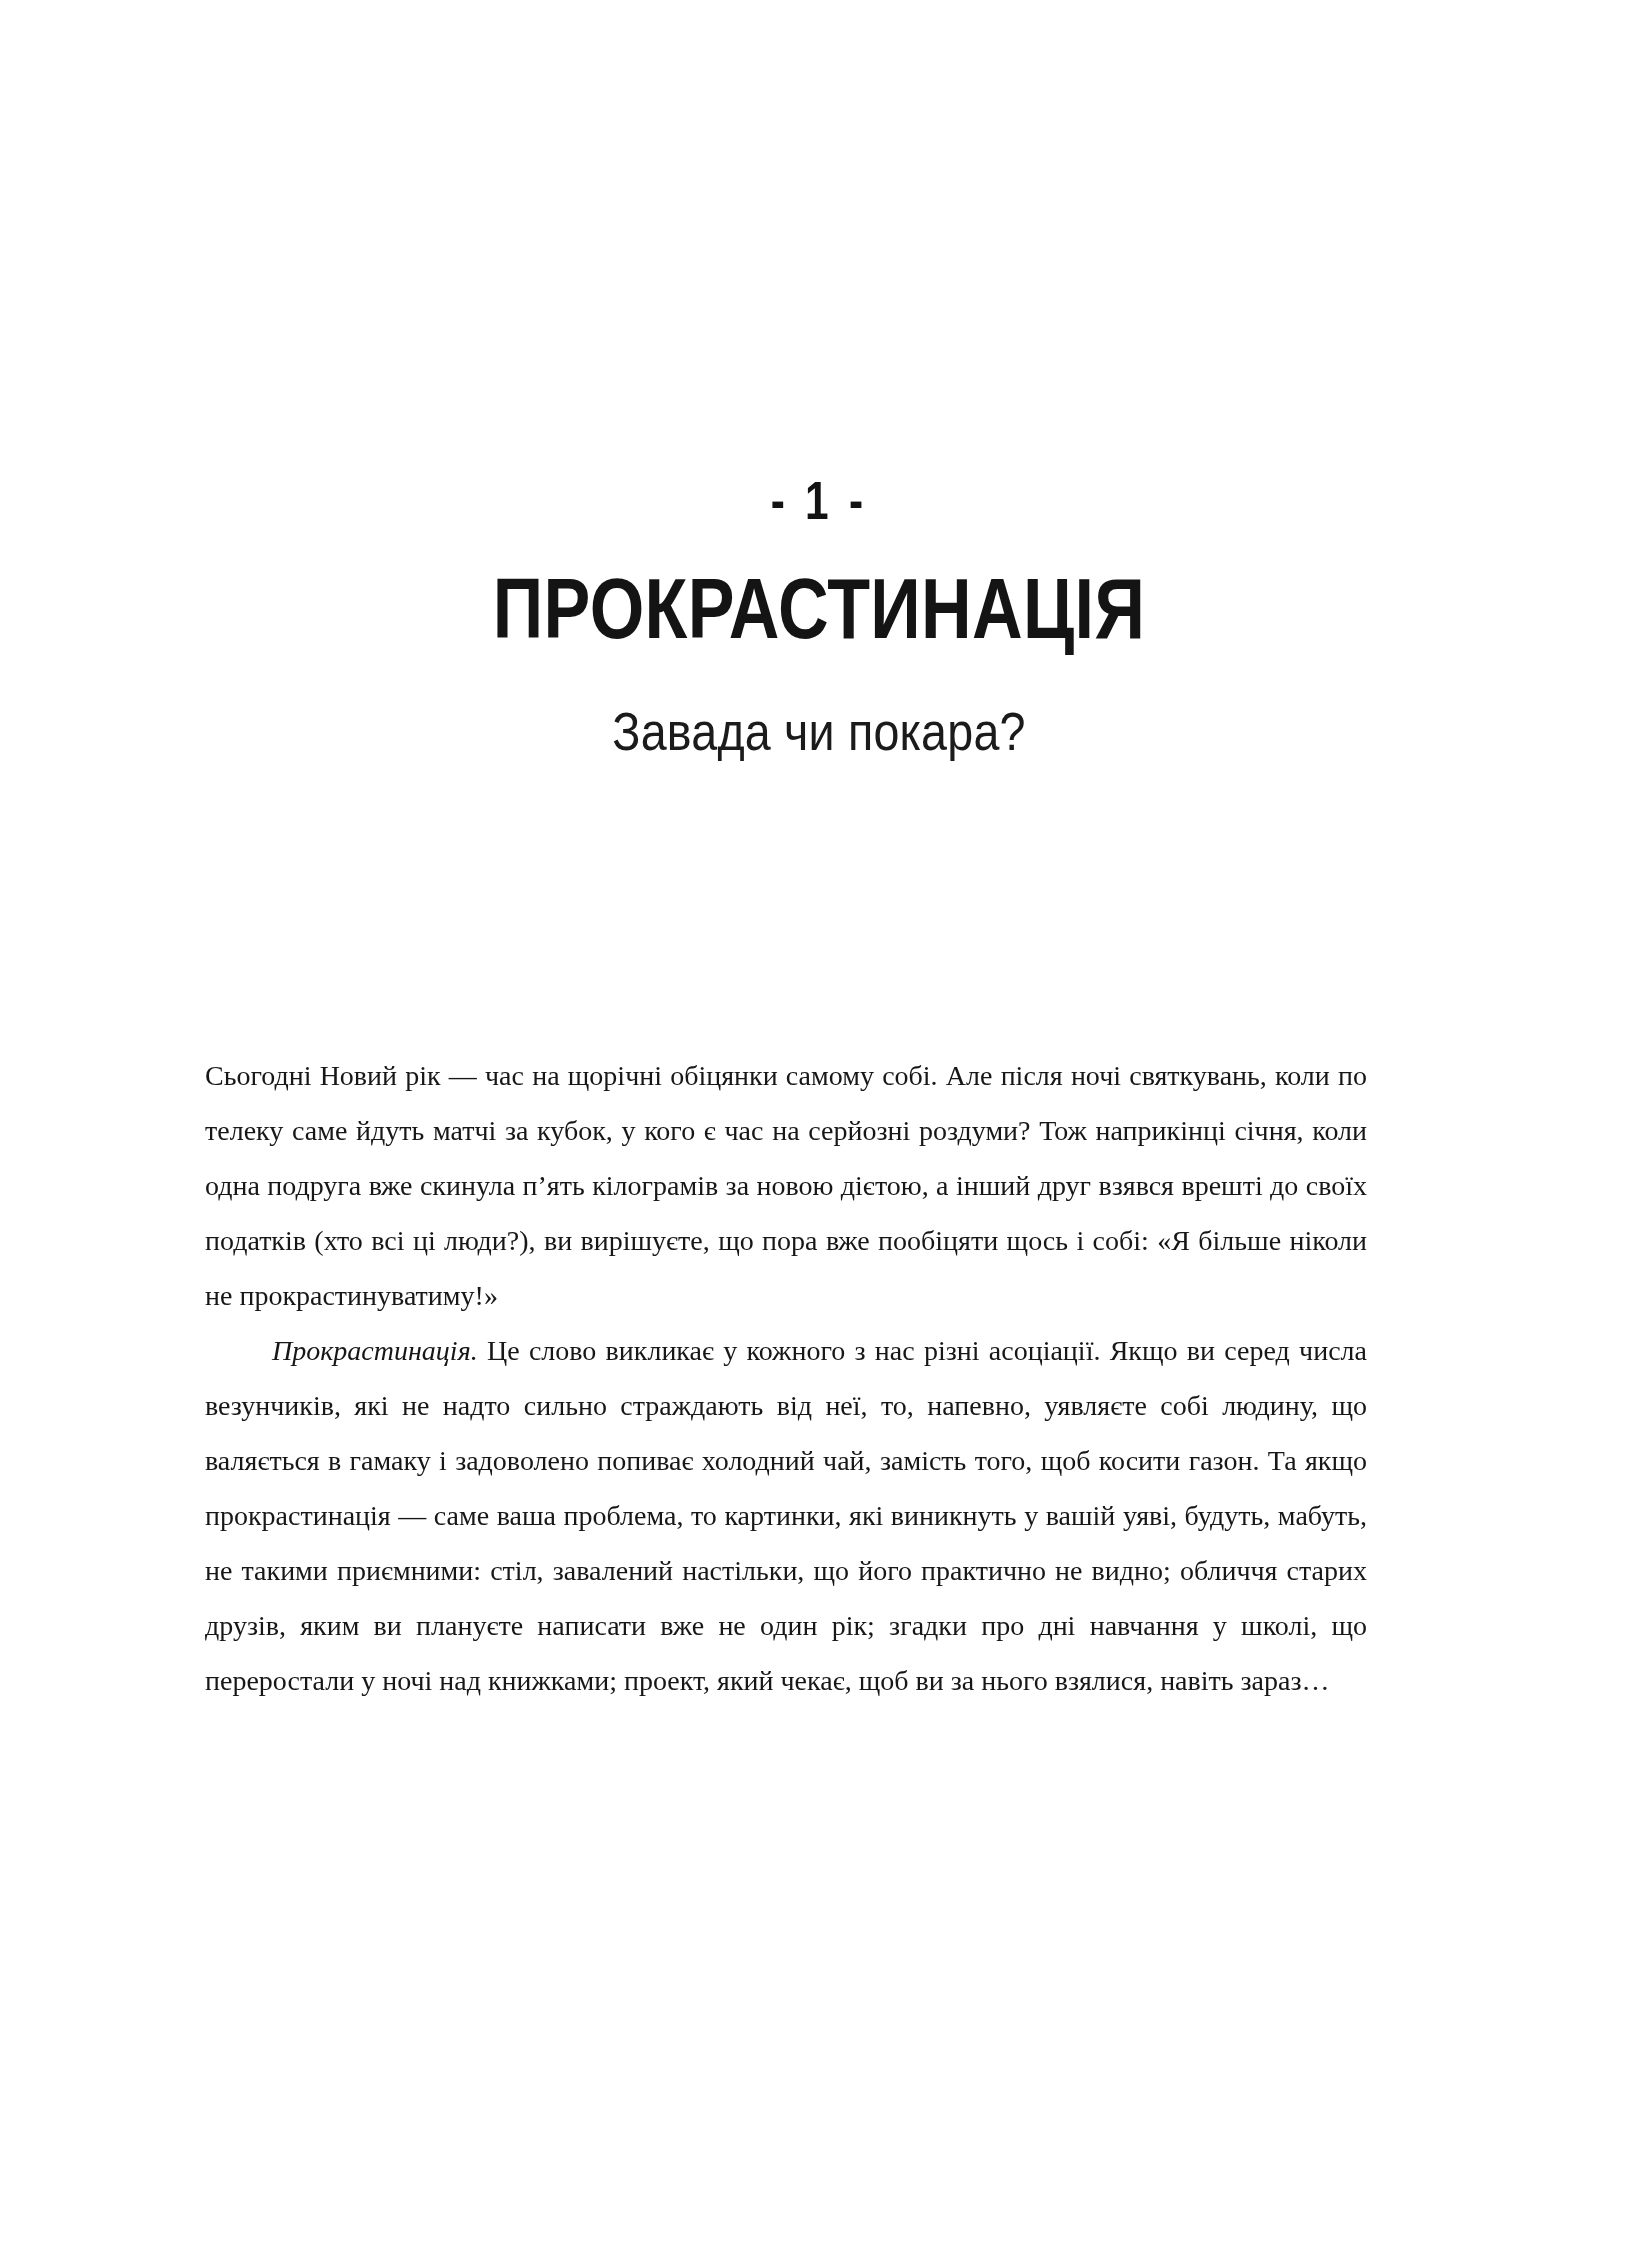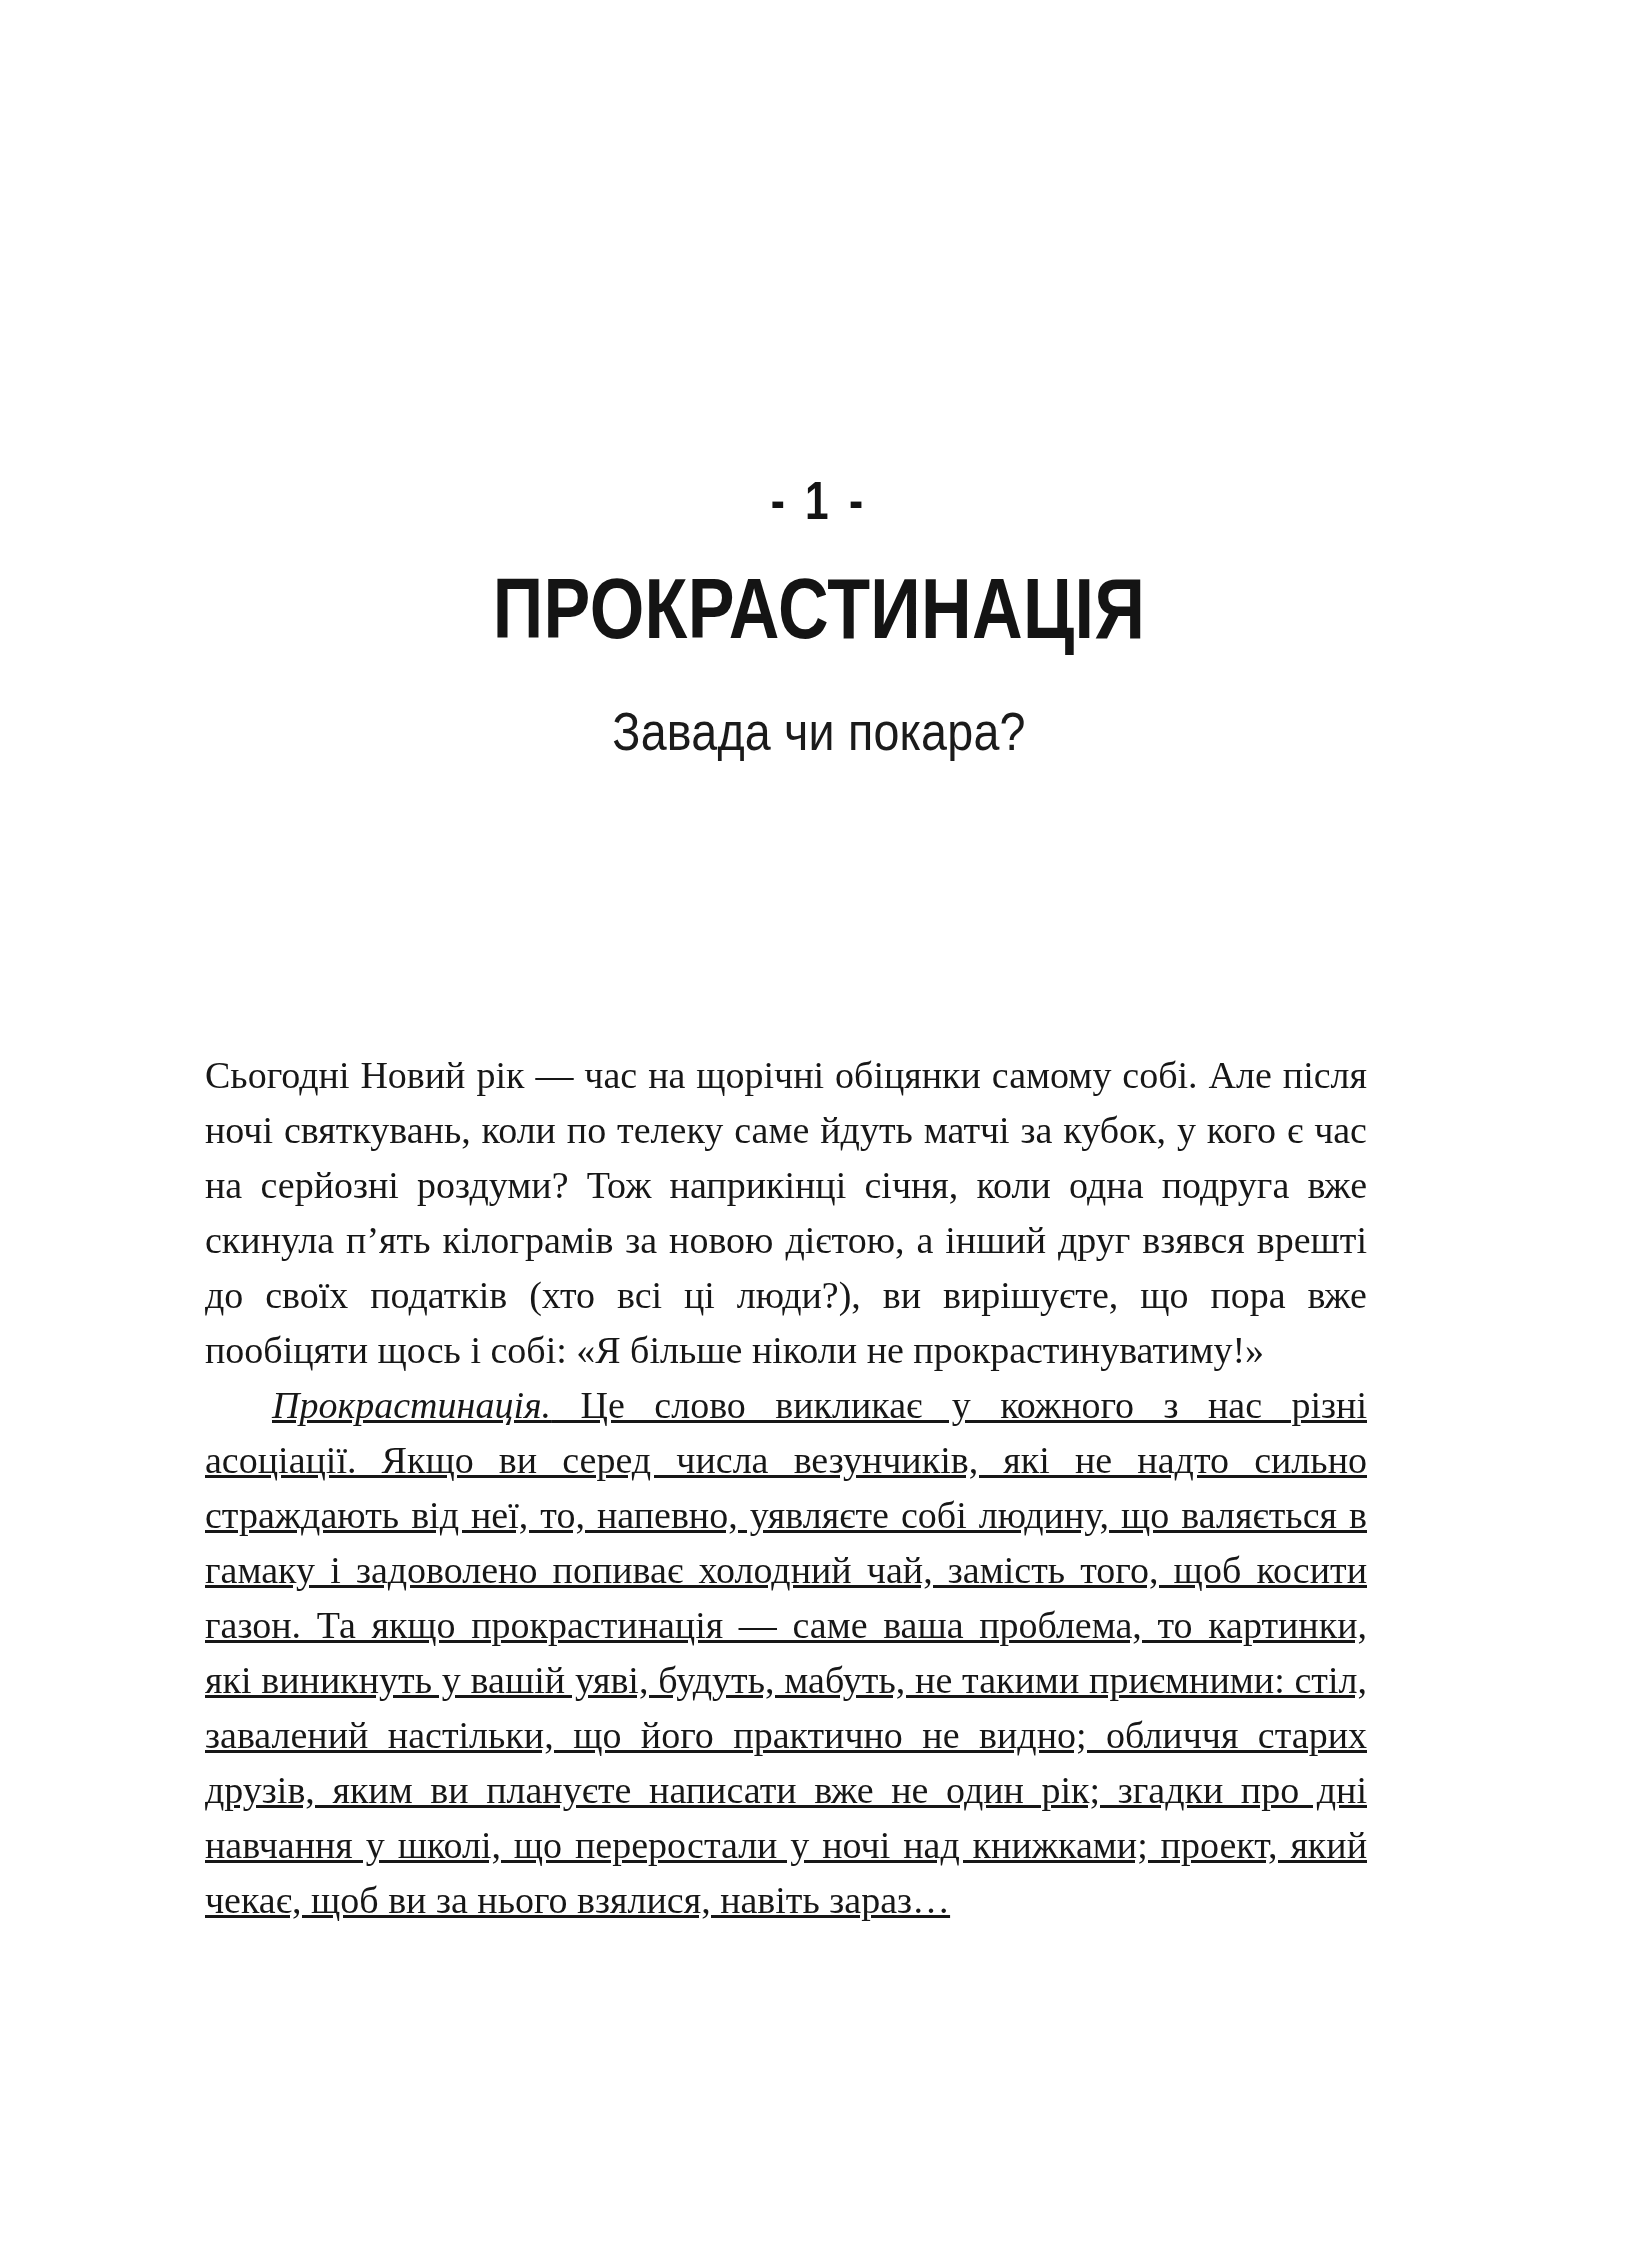--- a/index.html
+++ b/index.html
@@ -68,37 +68,36 @@
   }
 
   
 
   .body-text {
     position: absolute;
     left: 205px;
     top: 1048px;
     width: 1162px;
     font-family: "Liberation Serif", "DejaVu Serif", serif;
-    font-size: 38px;
+    font-size: 28px;
     line-height: 55px;
     color: #171717;
     text-align: justify;
     text-justify: inter-word;
     -webkit-hyphens: manual;
     hyphens: manual;
   }
 
   .body-text p {
     margin: 0;
     text-indent: 0;
   }
 
   .body-text p.indented {
     text-indent: 67px;
-    text-decoration: underline;
   }
 
   .body-text em {
     font-style: italic;
   }
 </style>
 </head>
 <body>
 
 <div class="page">

